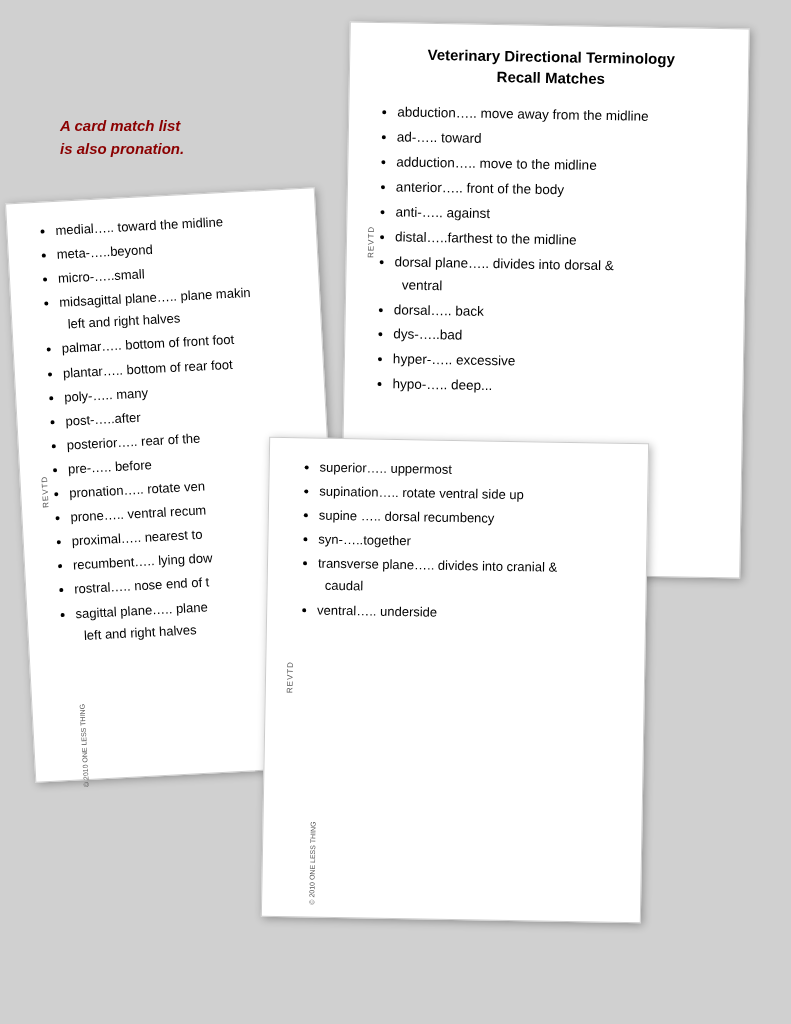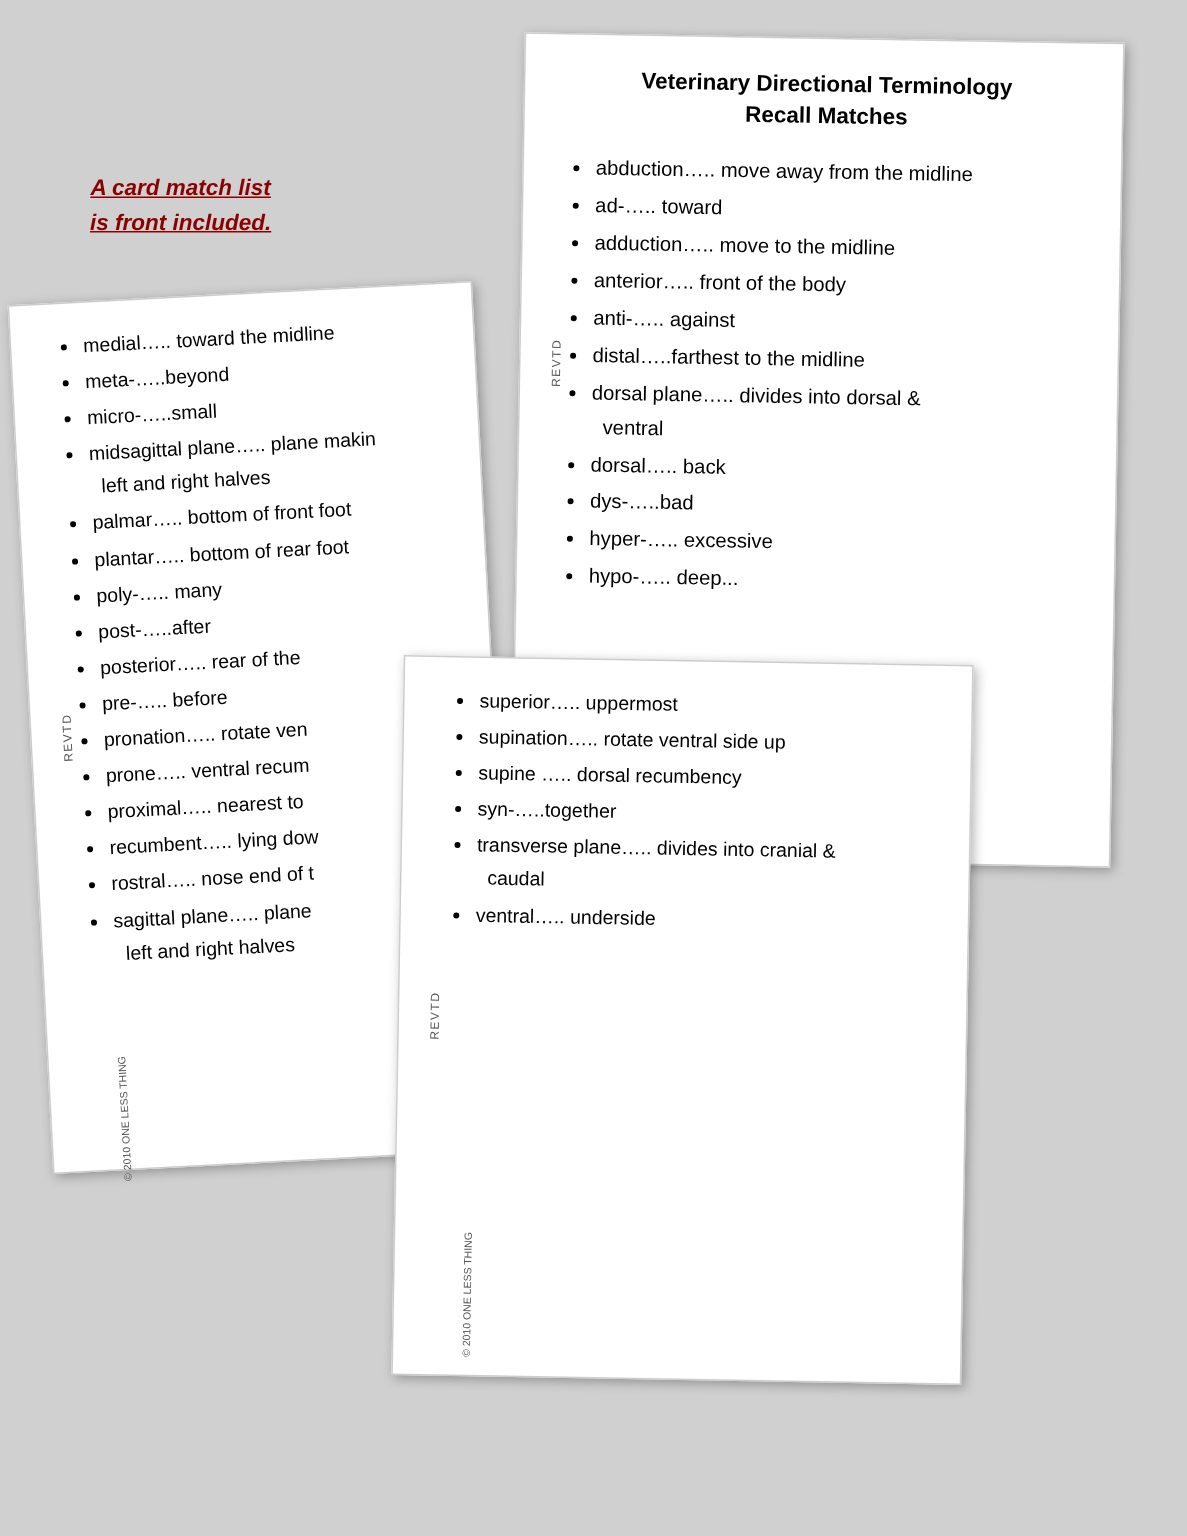--- a/index.html
+++ b/index.html
@@ -121,35 +121,33 @@
 
     ul li {
       margin-bottom: 2px;
     }
 
     
     .promo-text {
       position: absolute;
       top: 115px;
       left: 60px;
-      text-align: center;
       color: #8b0000;
       font-style: italic;
       font-weight: bold;
       font-size: 15px;
       line-height: 1.5;
-      text-decoration: underline;
     }
   </style>
 </head>
 <body>
 
 <div class="promo-text">
   <div>A card match list</div>
-  <div>is front included.</div>
+  <div>is also pronation.</div>
 </div>
 
 <div class="page-card card-back-left">
   <span class="revtd-label">REVTD</span>
   <ul>
     <li>medial….. toward the midline</li>
     <li>meta-…..beyond</li>
     <li>micro-…..small</li>
     <li>midsagittal plane….. plane makin<br>&nbsp;&nbsp;left and right halves</li>
     <li>palmar….. bottom of front foot</li>

